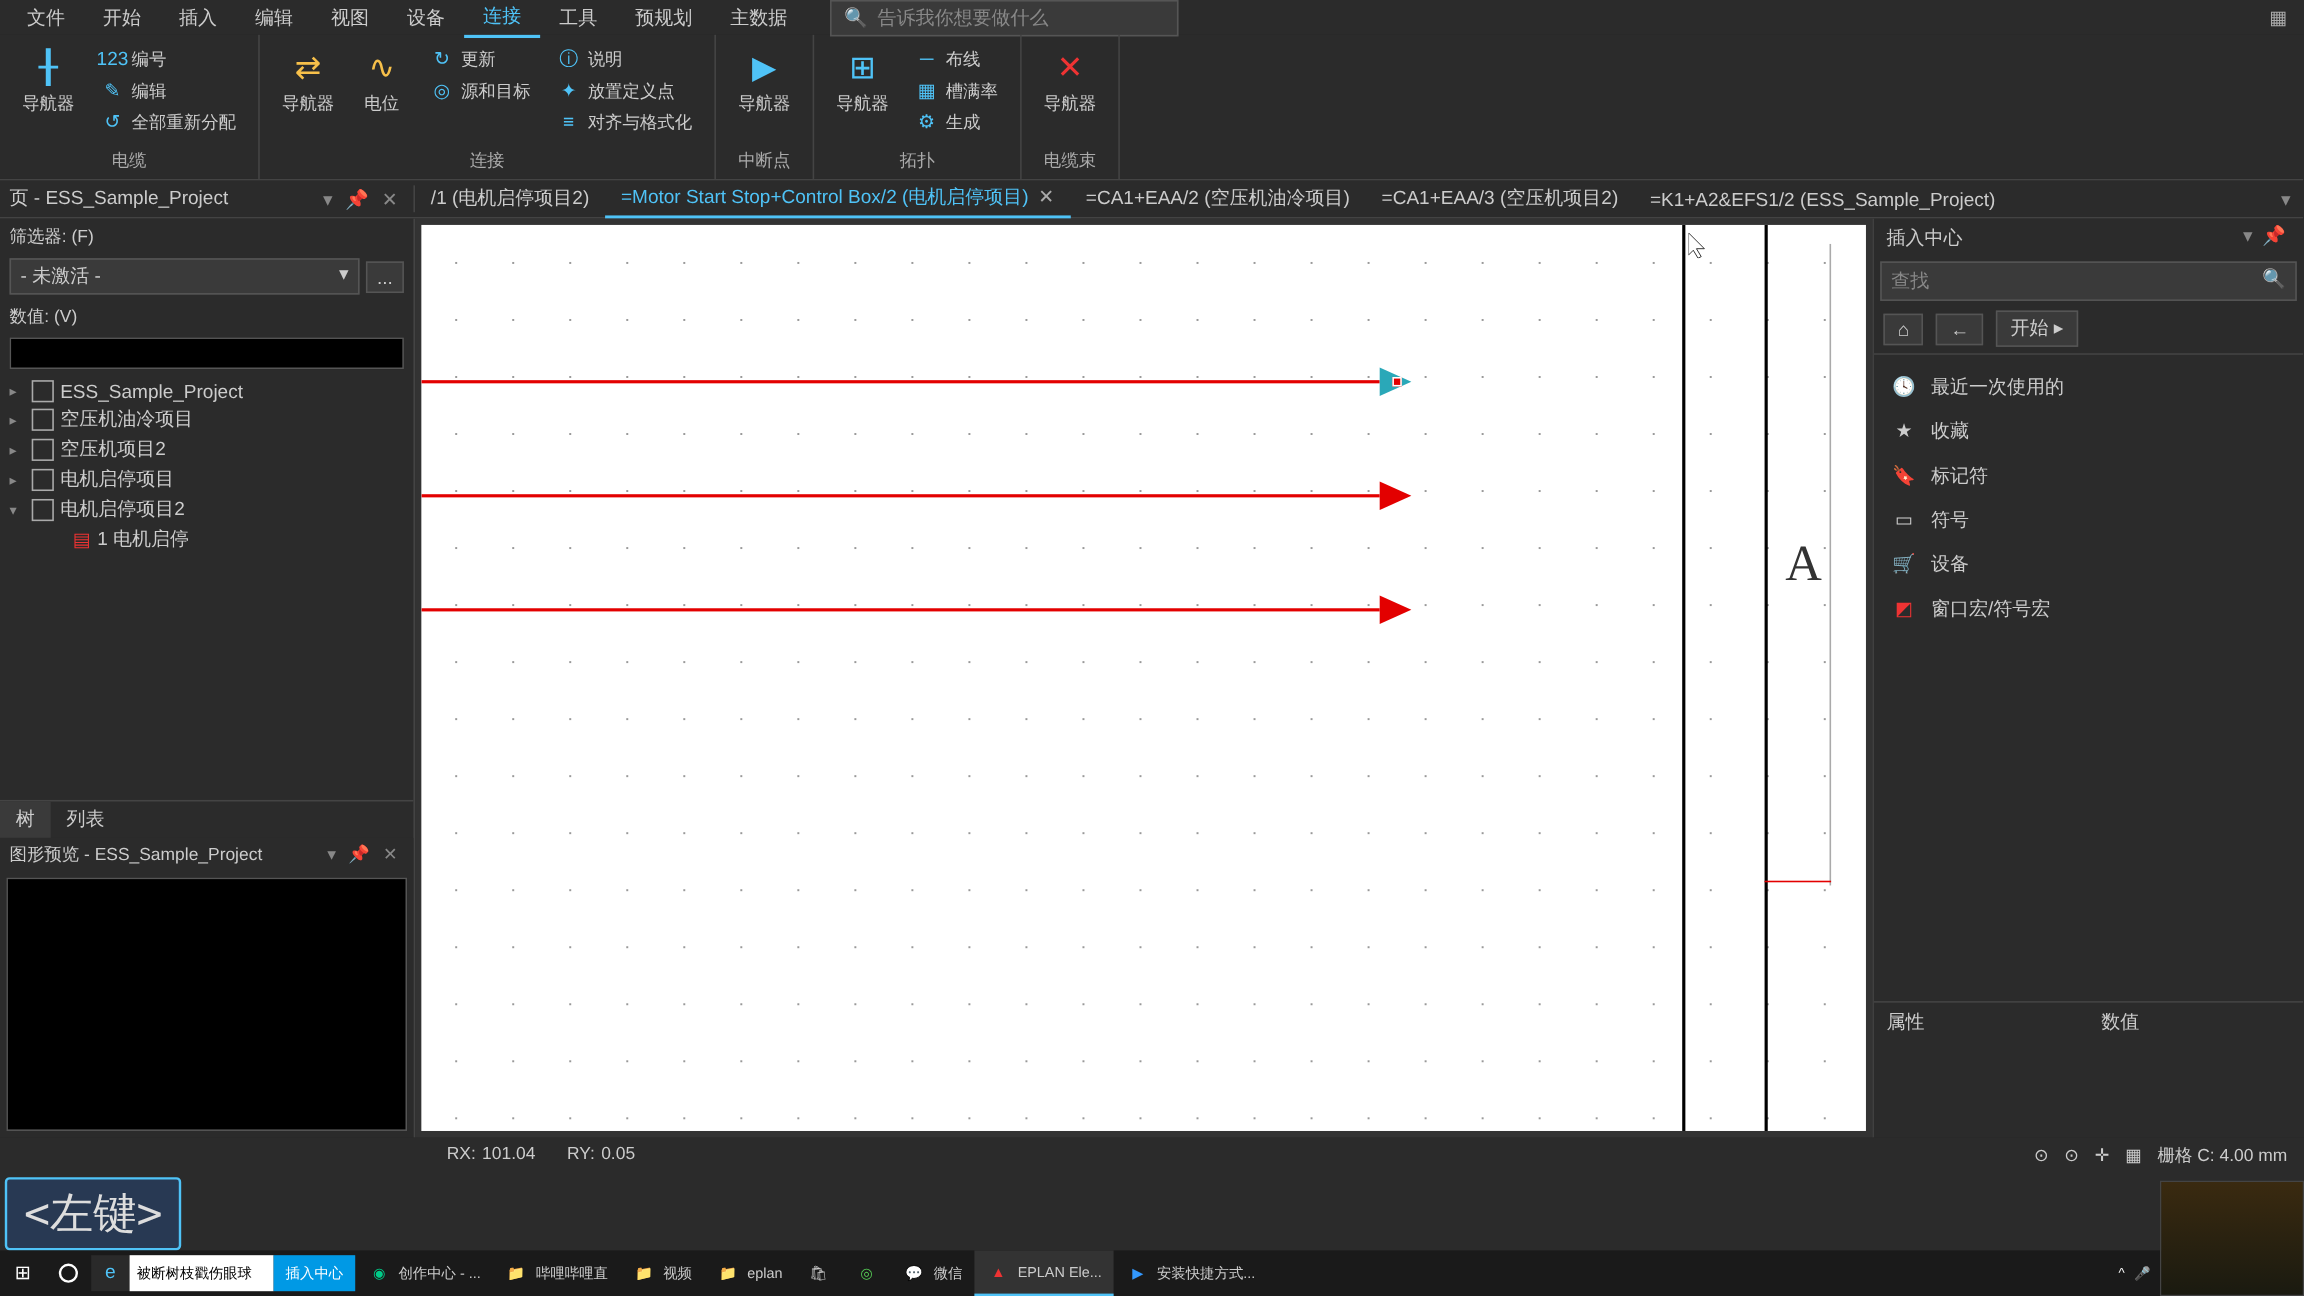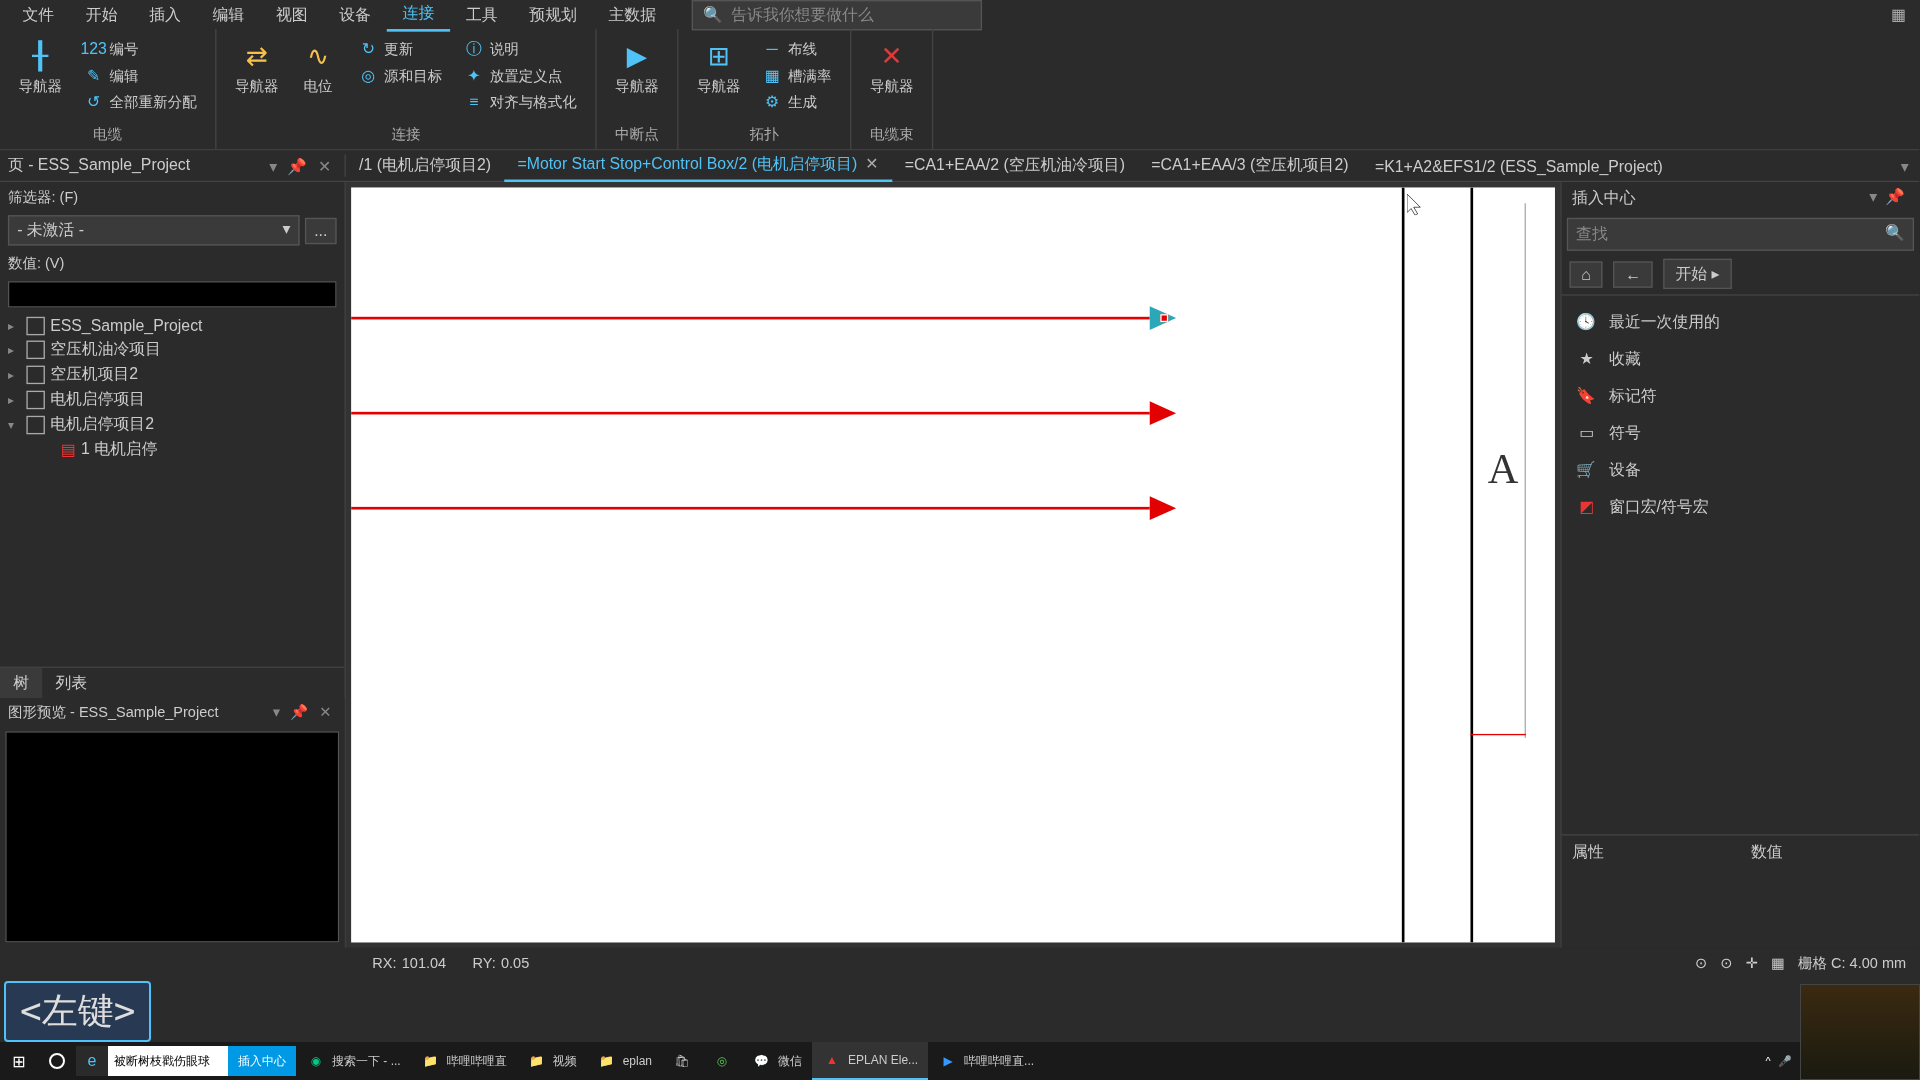--- a/index.html
+++ b/index.html
@@ -421,21 +421,21 @@
   <div class="cortana">
       <div class="ring"></div>
     </div>
   <div class="search">
     <div class="ie">e</div>
     <input value="被断树枝戳伤眼球" style="">
     <div class="go">插入中心</div>
   </div>
   <div class="task">
       <span class="ic" style="color:#0c8;">◉</span>
-      <span>搜索一下 - ...</span>
+      <span>创作中心 - ...</span>
     </div>
   <div class="task">
       <span class="ic" style="color:#f7c04a;">📁</span>
       <span>哔哩哔哩直</span>
     </div>
   <div class="task">
       <span class="ic" style="color:#f7c04a;">📁</span>
       <span>视频</span>
     </div>
   <div class="task">
@@ -451,21 +451,21 @@
   <div class="task">
       <span class="ic" style="color:#5c5;">💬</span>
       <span>微信</span>
     </div>
   <div class="task active">
       <span class="ic" style="color:#e33;">▲</span>
       <span>EPLAN Ele...</span>
     </div>
   <div class="task">
       <span class="ic" style="color:#39f;">▶</span>
-      <span>哔哩哔哩直...</span>
+      <span>安装快捷方式...</span>
     </div>
   <div class="tray">
     <span>^</span>
     <span>🎤</span>
     <span>🔋</span>
     <span>🔇</span>
     <span>📶</span>
     <span>中</span>
     <div class="clock">
       <div>20:51</div>

